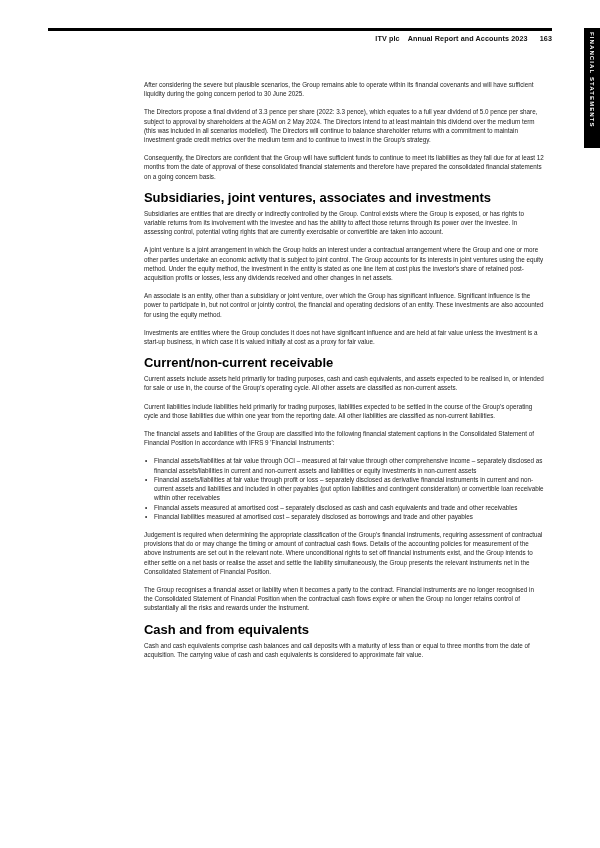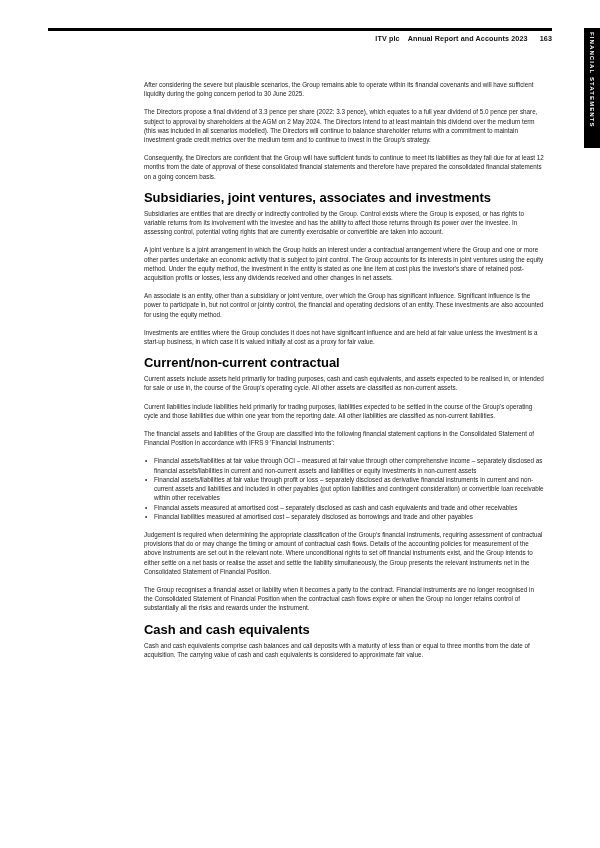--- a/index.html
+++ b/index.html
@@ -157,32 +157,32 @@
     <p class="body">After considering the severe but plausible scenarios, the Group remains able to operate within its financial covenants and will have sufficient liquidity during the going concern period to 30 June 2025.</p>
     <p class="body">The Directors propose a final dividend of 3.3 pence per share (2022: 3.3 pence), which equates to a full year dividend of 5.0 pence per share, subject to approval by shareholders at the AGM on 2 May 2024. The Directors intend to at least maintain this dividend over the medium term (this was included in all scenarios modelled). The Directors will continue to balance shareholder returns with a commitment to maintain investment grade credit metrics over the medium term and to continue to invest in the Group's strategy.</p>
     <p class="body">Consequently, the Directors are confident that the Group will have sufficient funds to continue to meet its liabilities as they fall due for at least 12 months from the date of approval of these consolidated financial statements and therefore have prepared the consolidated financial statements on a going concern basis.</p>
 
     <h2 class="section first-head">Subsidiaries, joint ventures, associates and investments</h2>
     <p class="body">Subsidiaries are entities that are directly or indirectly controlled by the Group. Control exists where the Group is exposed, or has rights to variable returns from its involvement with the investee and has the ability to affect those returns through its power over the investee. In assessing control, potential voting rights that are currently exercisable or convertible are taken into account.</p>
     <p class="body">A joint venture is a joint arrangement in which the Group holds an interest under a contractual arrangement where the Group and one or more other parties undertake an economic activity that is subject to joint control. The Group accounts for its interests in joint ventures using the equity method. Under the equity method, the investment in the entity is stated as one line item at cost plus the investor's share of retained post-acquisition profits or losses, less any dividends received and other changes in net assets.</p>
     <p class="body">An associate is an entity, other than a subsidiary or joint venture, over which the Group has significant influence. Significant influence is the power to participate in, but not control or jointly control, the financial and operating decisions of an entity. These investments are also accounted for using the equity method.</p>
     <p class="body">Investments are entities where the Group concludes it does not have significant influence and are held at fair value unless the investment is a start-up business, in which case it is valued initially at cost as a proxy for fair value.</p>
 
-    <h2 class="section">Current/non-current contractual</h2>
+    <h2 class="section">Current/non-current receivable</h2>
     <p class="body">Current assets include assets held primarily for trading purposes, cash and cash equivalents, and assets expected to be realised in, or intended for sale or use in, the course of the Group's operating cycle. All other assets are classified as non-current assets.</p>
     <p class="body">Current liabilities include liabilities held primarily for trading purposes, liabilities expected to be settled in the course of the Group's operating cycle and those liabilities due within one year from the reporting date. All other liabilities are classified as non-current liabilities.</p>
 
     <p class="body">The financial assets and liabilities of the Group are classified into the following financial statement captions in the Consolidated Statement of Financial Position in accordance with IFRS 9 'Financial Instruments':</p>
     <ul class="bullets">
       <li>Financial assets/liabilities at fair value through OCI – measured at fair value through other comprehensive income – separately disclosed as financial assets/liabilities in current and non-current assets and liabilities or equity investments in non-current assets</li>
       <li>Financial assets/liabilities at fair value through profit or loss – separately disclosed as derivative financial instruments in current and non-current assets and liabilities and included in other payables (put option liabilities and contingent consideration) or convertible loan receivable within other receivables</li>
       <li>Financial assets measured at amortised cost – separately disclosed as cash and cash equivalents and trade and other receivables</li>
       <li>Financial liabilities measured at amortised cost – separately disclosed as borrowings and trade and other payables</li>
     </ul>
     <p class="body">Judgement is required when determining the appropriate classification of the Group's financial instruments, requiring assessment of contractual provisions that do or may change the timing or amount of contractual cash flows. Details of the accounting policies for measurement of the above instruments are set out in the relevant note. Where unconditional rights to set off financial instruments exist, and the Group intends to either settle on a net basis or realise the asset and settle the liability simultaneously, the Group presents the relevant instruments net in the Consolidated Statement of Financial Position.</p>
 
     <p class="body">The Group recognises a financial asset or liability when it becomes a party to the contract. Financial instruments are no longer recognised in the Consolidated Statement of Financial Position when the contractual cash flows expire or when the Group no longer retains control of substantially all the risks and rewards under the instrument.</p>
 
-    <h2 class="section">Cash and cash equivalents</h2>
+    <h2 class="section">Cash and from equivalents</h2>
     <p class="body">Cash and cash equivalents comprise cash balances and call deposits with a maturity of less than or equal to three months from the date of acquisition. The carrying value of cash and cash equivalents is considered to approximate fair value.</p>
 
   </div>
 </div>
 
 </body></html>

